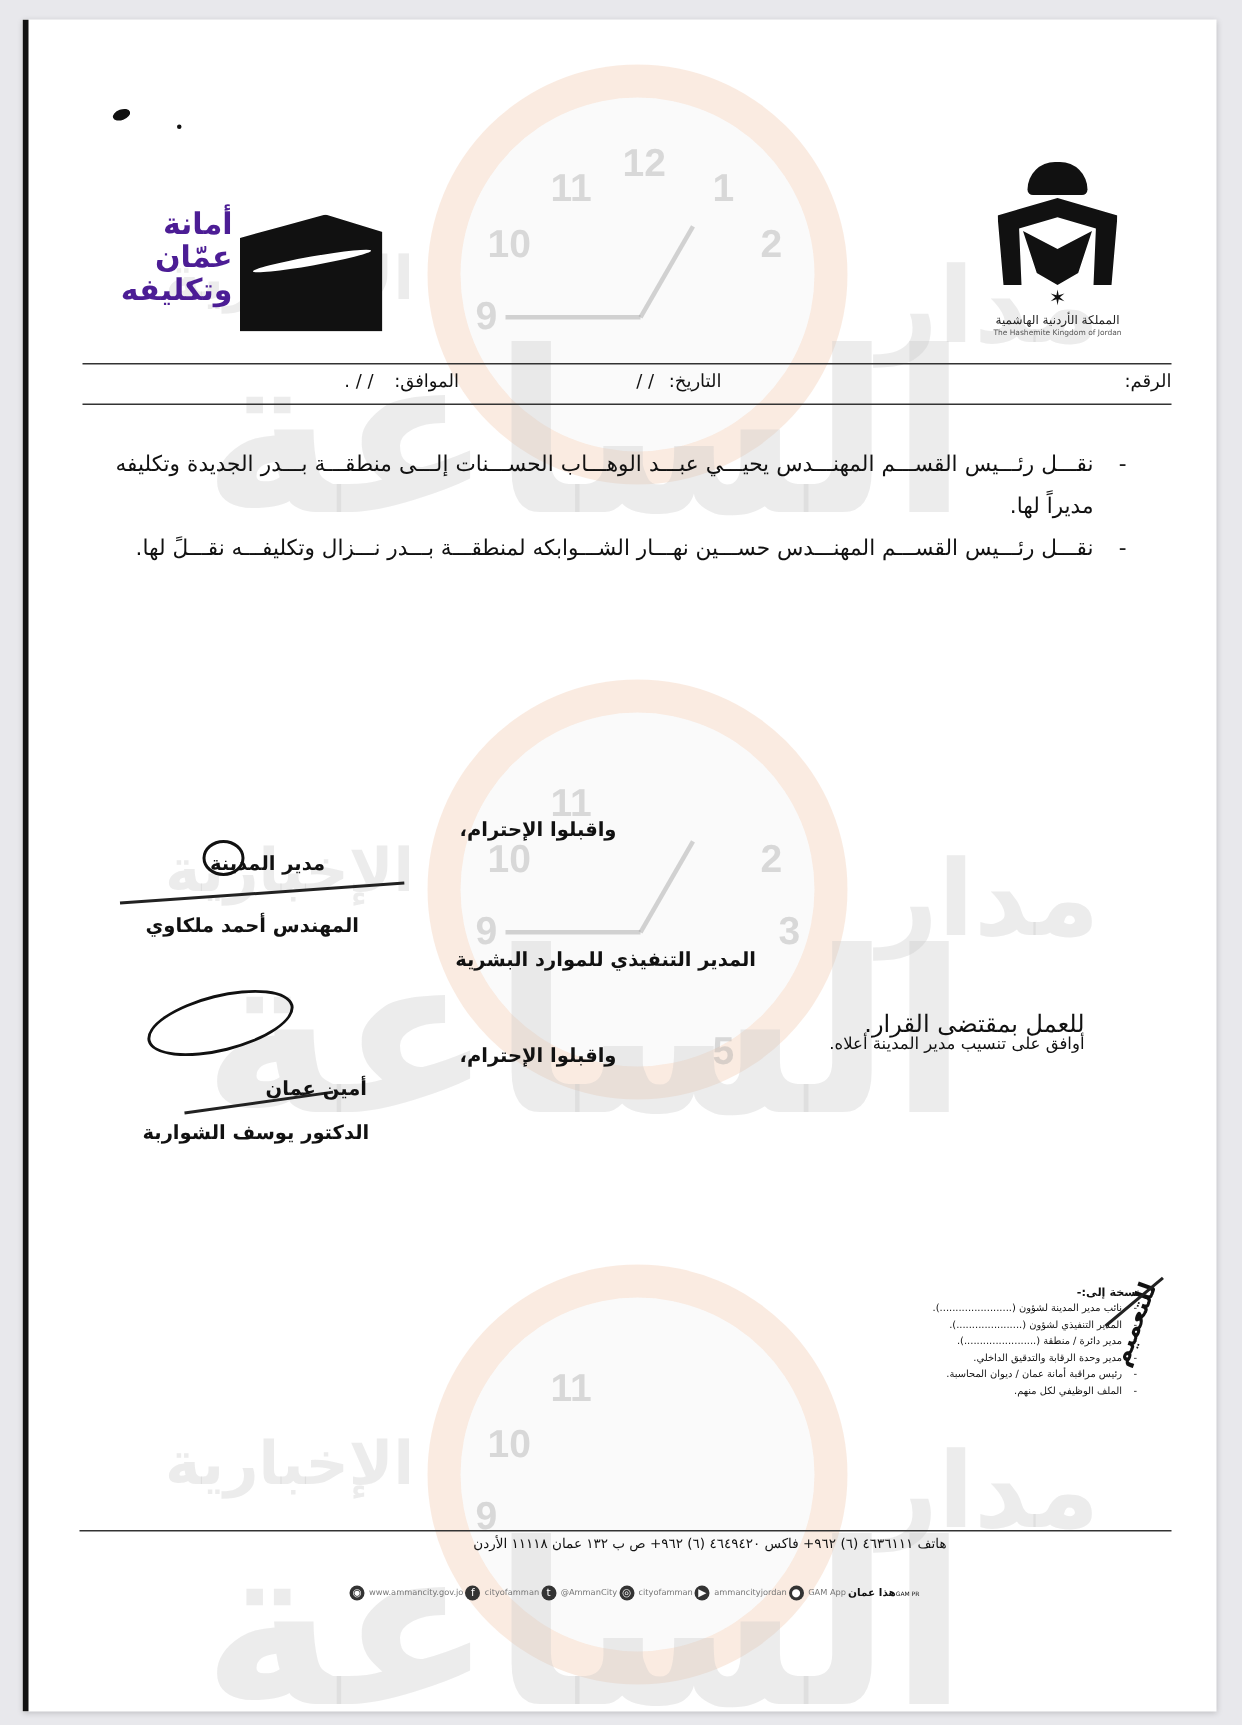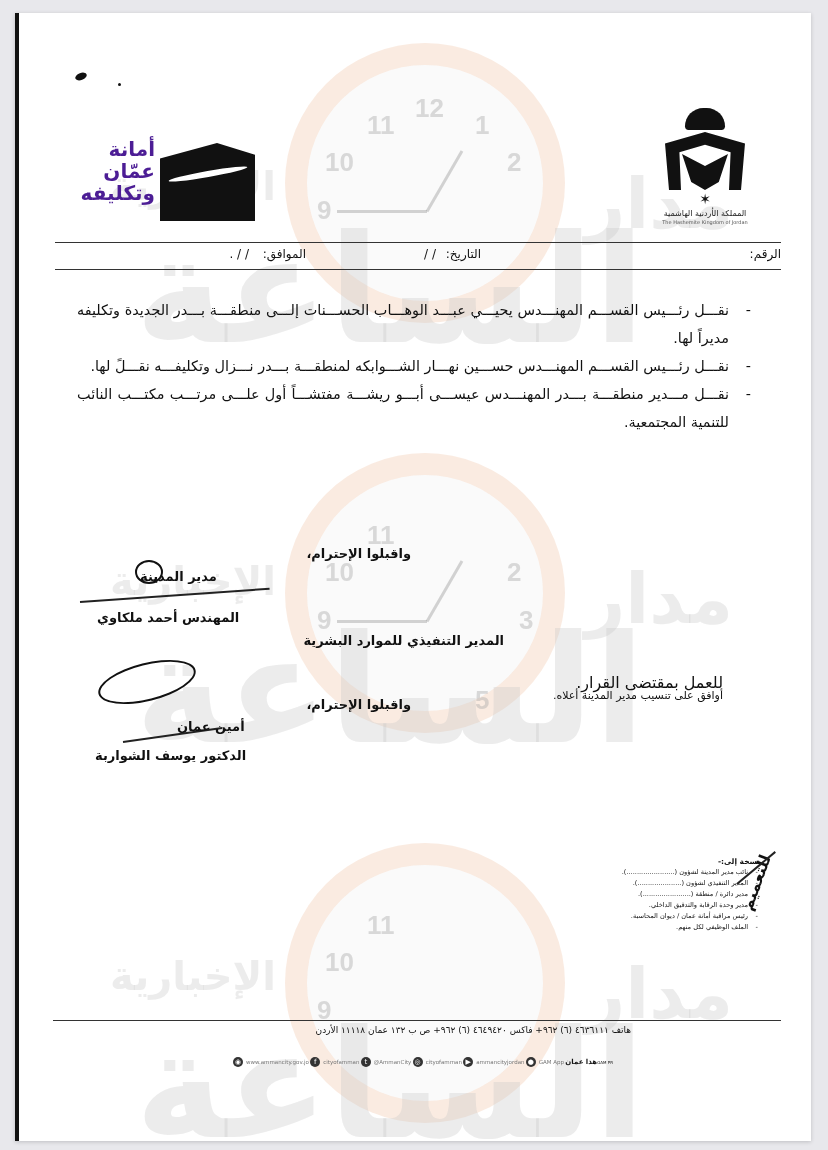--- a/index.html
+++ b/index.html
@@ -121,21 +121,20 @@
     <span style="right:0;">الرقم:</span>
     <span style="right:300px;">التاريخ:</span>
     <span style="right:345px;">/ /</span>
     <span style="right:475px;">الموافق:</span>
     <span style="right:532px;">/ / .</span>
   </div>
 
   <div class="body">
     <div class="item">نقـــل رئـــيس القســـم المهنـــدس يحيـــي عبـــد الوهـــاب الحســـنات إلـــى منطقـــة بـــدر الجديدة وتكليفه مديراً لها.</div>
     <div class="item">نقـــل رئـــيس القســـم المهنـــدس حســـين نهـــار الشـــوابكه لمنطقـــة بـــدر نـــزال وتكليفـــه نقـــلً لها.</div>
-    <div class="item">نقـــل مـــدير منطقـــة بـــدر المهنـــدس عيســـى أبـــو ريشـــة مفتشـــاً أول علـــى مرتـــب مكتـــب النائب للتنمية المجتمعية.</div>
   </div>
 
   <div class="closing bold" style="right:400px; top:533px; font-size:13px;">واقبلوا الإحترام،</div>
 
   <div class="sig-title" style="left:125px; top:556px;">مدير المدينة</div>
   <div class="sig-stroke" style="left:65px; top:588px; width:190px; transform:rotate(-4deg);"></div>
   <div class="sig-scribble" style="left:120px; top:547px; width:28px; height:24px;"></div>
   <div class="sig-title" style="left:82px; top:597px;">المهندس أحمد ملكاوي</div>
 
   <div class="closing bold" style="right:307px; top:620px; font-size:13px;">المدير التنفيذي للموارد البشرية</div>

